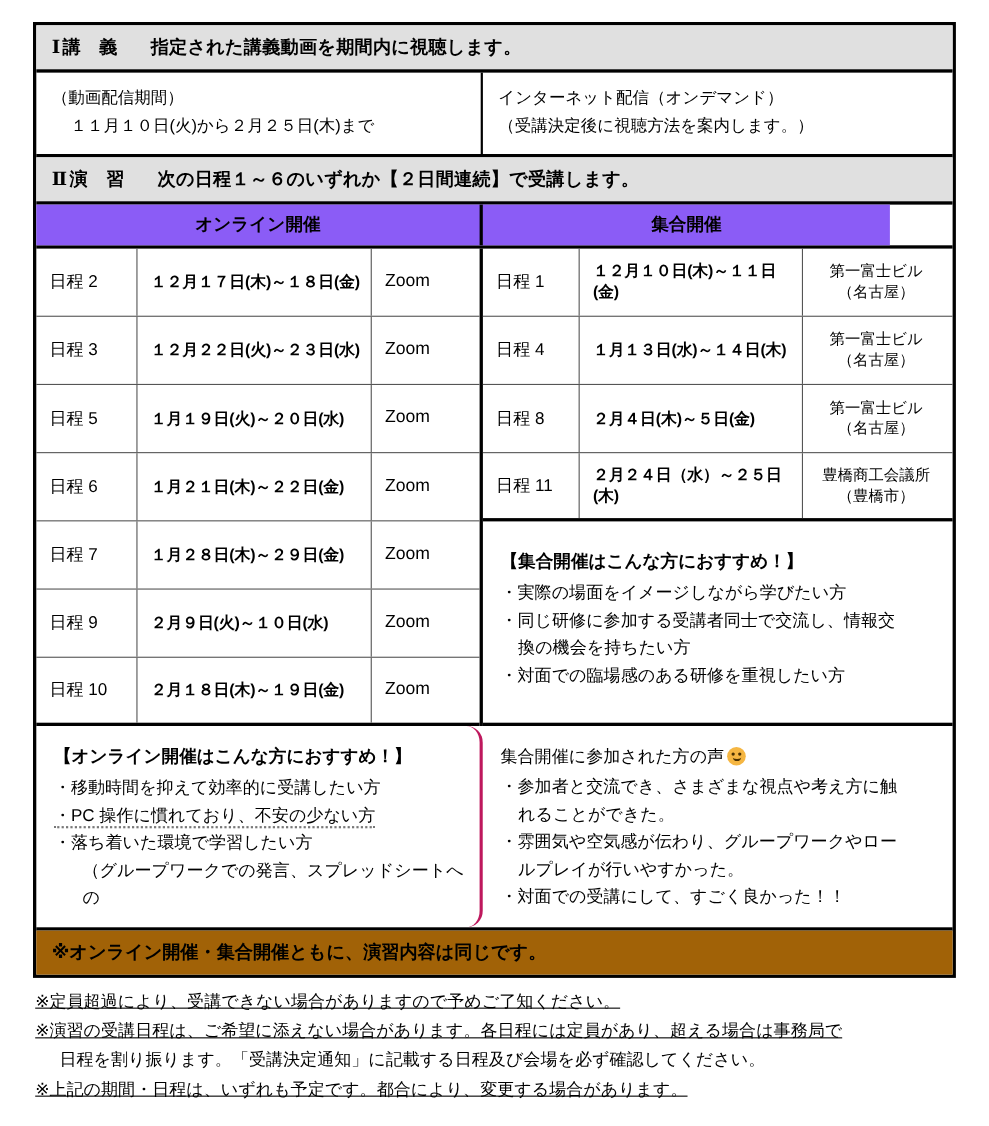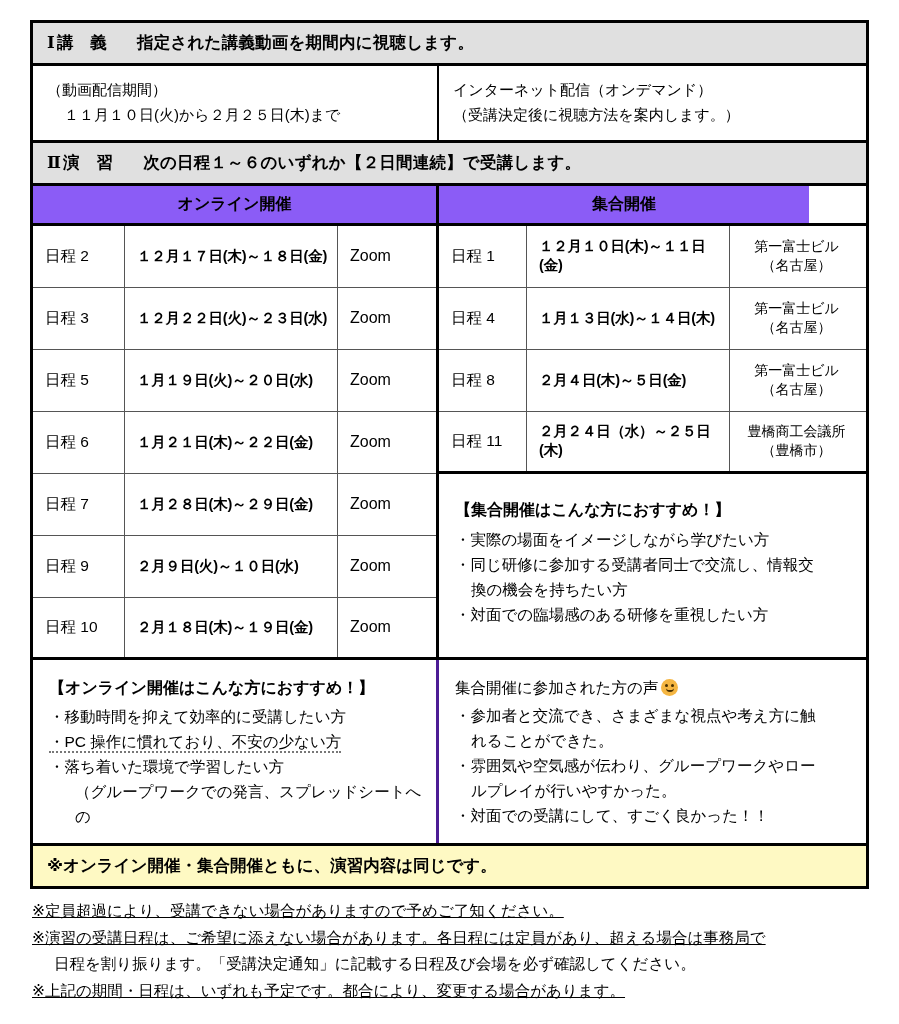--- a/index.html
+++ b/index.html
@@ -157,22 +157,23 @@
     margin-bottom: 6px;
   }
   .rec-list { font-size: 15.5px; line-height: 1.62; }
   .rec-list .li { display: block; text-indent: 0; }
   .rec-list .cont { display: block; padding-left: 16px; }
 
   
   .feature-row { width: 100%; display: flex; border-bottom: 3px solid #000; }
   .feat-left {
     width: 406px; box-sizing: border-box;
-    border-right: 3px solid #4c1d95;
+    border-right: 3px solid #be185d;
     padding: 18px 12px 14px 16px;
+    border-radius: 15px;
   }
   .feat-right {
     width: 422px; box-sizing: border-box;
     padding: 18px 12px 14px 16px;
   }
   .feat-title { font-weight: bold; font-size: 16px; margin-bottom: 5px; }
   .feat-head  { font-size: 15.5px; margin-bottom: 4px; }
   .feat-list  { font-size: 15.5px; line-height: 1.62; }
   .feat-list .li { display: block; }
   .feat-list .cont { display: block; padding-left: 16px; }
@@ -208,21 +209,21 @@
     border-radius: 0 0 8px 8px;
   }
 
   
   .final-banner {
     width: 100%;
     box-sizing: border-box;
     padding: 9px 12px 9px 14px;
     font-weight: bold;
     font-size: 16.5px;
-    background: #fef9c3;
+    background: #a16207;
   }
 
   
   .footnotes {
     margin-top: 9px;
     font-size: 15.5px;
     line-height: 1.72;
     padding-left: 2px;
   }
   .footnotes .fn { display: block; text-decoration: underline; }

